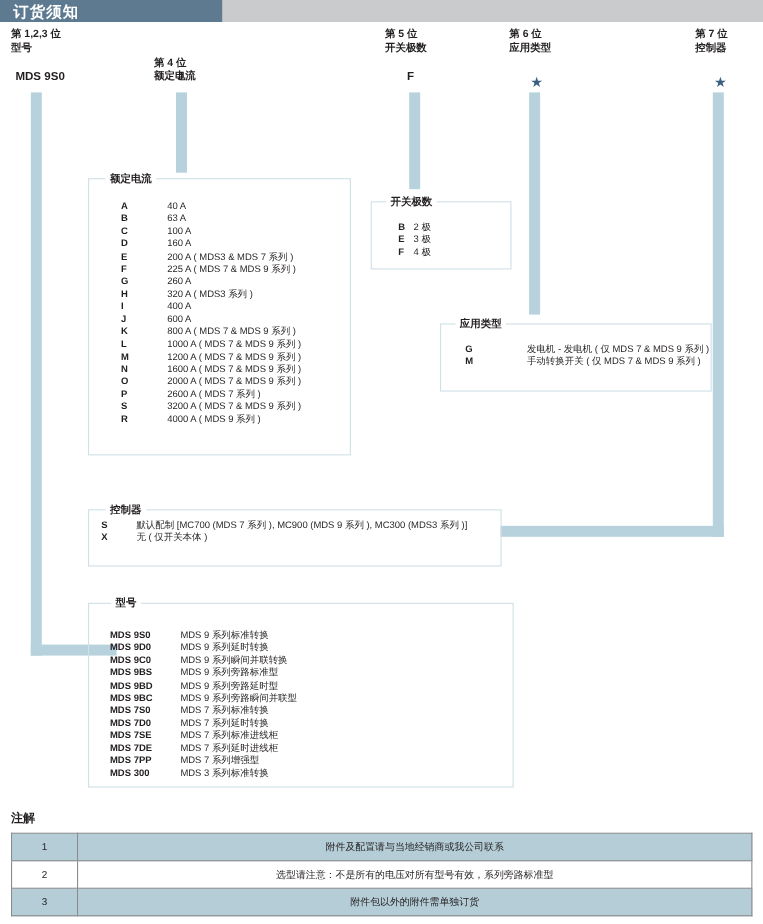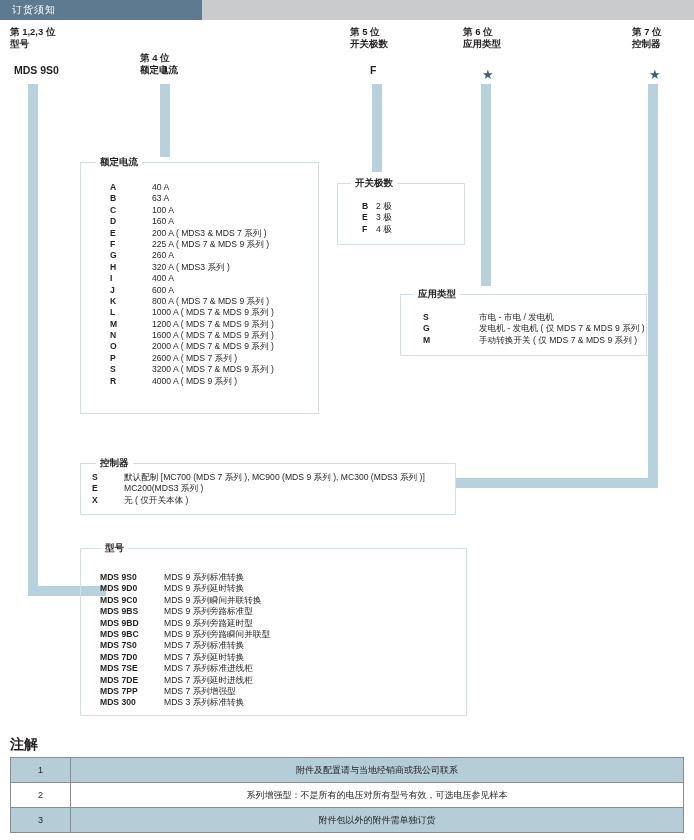--- a/index.html
+++ b/index.html
@@ -27,22 +27,22 @@
   }
   .header-title-block {
     position: absolute;
     left: 0; top: 0;
     width: 202px; height: 20px;
     background: #5d7a90;
   }
   .header-title {
     position: absolute;
     left: 12px; top: 0px;
-    font-size: 10px;
-    font-weight: normal;
+    font-size: 14px;
+    font-weight: bold;
     color: #ffffff;
     letter-spacing: 1px;
     line-height: 20px;
   }
 
   
   .col-head {
     position: absolute;
     font-size: 9.5px;
     line-height: 11.5px;
@@ -105,21 +105,21 @@
   
   .cur .k  { width: 42px; }
   .pol .k  { width: 14px; }
   .app .k  { width: 56px; }
   .ctl .k  { width: 32px; }
   .mdl .k  { width: 64px; }
 
   
   .notes-label {
     position: absolute;
-    font-size: 14px;
+    font-size: 11px;
     font-weight: bold;
     color: #231f20;
     text-align: center;
   }
   table.notes {
     position: absolute;
     border-collapse: collapse;
     table-layout: fixed;
   }
   table.notes td {
@@ -216,30 +216,28 @@
   <div class="lbox-title" style="left:351px; top:177px;">开关极数</div>
   <div class="rows pol" style="left:362px; top:201px;">
     <span class="row"><span class="k">B</span><span class="v">2 极</span></span>
     <span class="row"><span class="k">E</span><span class="v">3 极</span></span>
     <span class="row"><span class="k">F</span><span class="v">4 极</span></span>
   </div>
 
   <div class="lbox" style="left:400px; top:294px; width:247px; height:62px;"></div>
   <div class="lbox-title" style="left:414px; top:288px;">应用类型</div>
   <div class="rows app" style="left:423px; top:312px;">
-    <span class="row"><span class="k">S</span><span class="v">市电 - 市电 / 发电机</span></span>
     <span class="row"><span class="k">G</span><span class="v">发电机 - 发电机 ( 仅 MDS 7 &amp; MDS 9 系列 )</span></span>
     <span class="row"><span class="k">M</span><span class="v">手动转换开关 ( 仅 MDS 7 &amp; MDS 9 系列 )</span></span>
   </div>
 
   <div class="lbox" style="left:80px; top:463px; width:376px; height:52px;"></div>
   <div class="lbox-title" style="left:96px; top:457px;">控制器</div>
   <div class="rows ctl" style="left:92px; top:472px;">
     <span class="row"><span class="k">S</span><span class="v">默认配制 [MC700 (MDS 7 系列 ), MC900 (MDS 9 系列 ), MC300 (MDS3 系列 )]</span></span>
-    <span class="row"><span class="k">E</span><span class="v">MC200(MDS3 系列 )</span></span>
     <span class="row"><span class="k">X</span><span class="v">无 ( 仅开关本体 )</span></span>
   </div>
 
   <div class="lbox" style="left:80px; top:548px; width:387px; height:168px;"></div>
   <div class="lbox-title" style="left:101px; top:542px;">型号</div>
   <div class="rows mdl" style="left:100px; top:572px;">
     <span class="row"><span class="k">MDS 9S0</span><span class="v">MDS 9 系列标准转换</span></span>
     <span class="row"><span class="k">MDS 9D0</span><span class="v">MDS 9 系列延时转换</span></span>
     <span class="row"><span class="k">MDS 9C0</span><span class="v">MDS 9 系列瞬间并联转换</span></span>
     <span class="row"><span class="k">MDS 9BS</span><span class="v">MDS 9 系列旁路标准型</span></span>
@@ -256,21 +254,21 @@
   <div class="notes-label" style="left:10px; top:736px;">注解</div>
 
   <table class="notes" style="left:10px; top:757px; width:674px;">
     <tbody>
       <tr class="shaded">
         <td class="num">1</td>
         <td class="txt">附件及配置请与当地经销商或我公司联系</td>
       </tr>
       <tr class="plain">
         <td class="num">2</td>
-        <td class="txt">系列增强型：不是所有的电压对所有型号有效，可选电压参见样本</td>
+        <td class="txt">选型请注意：不是所有的电压对所有型号有效，系列旁路标准型</td>
       </tr>
       <tr class="shaded">
         <td class="num">3</td>
         <td class="txt">附件包以外的附件需单独订货</td>
       </tr>
     </tbody>
   </table>
 
 </div>
 

